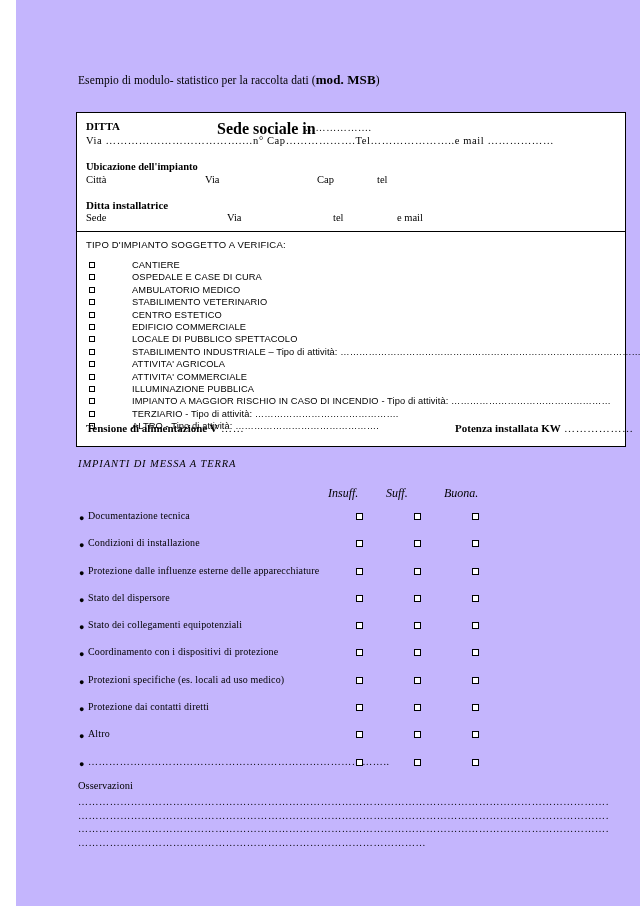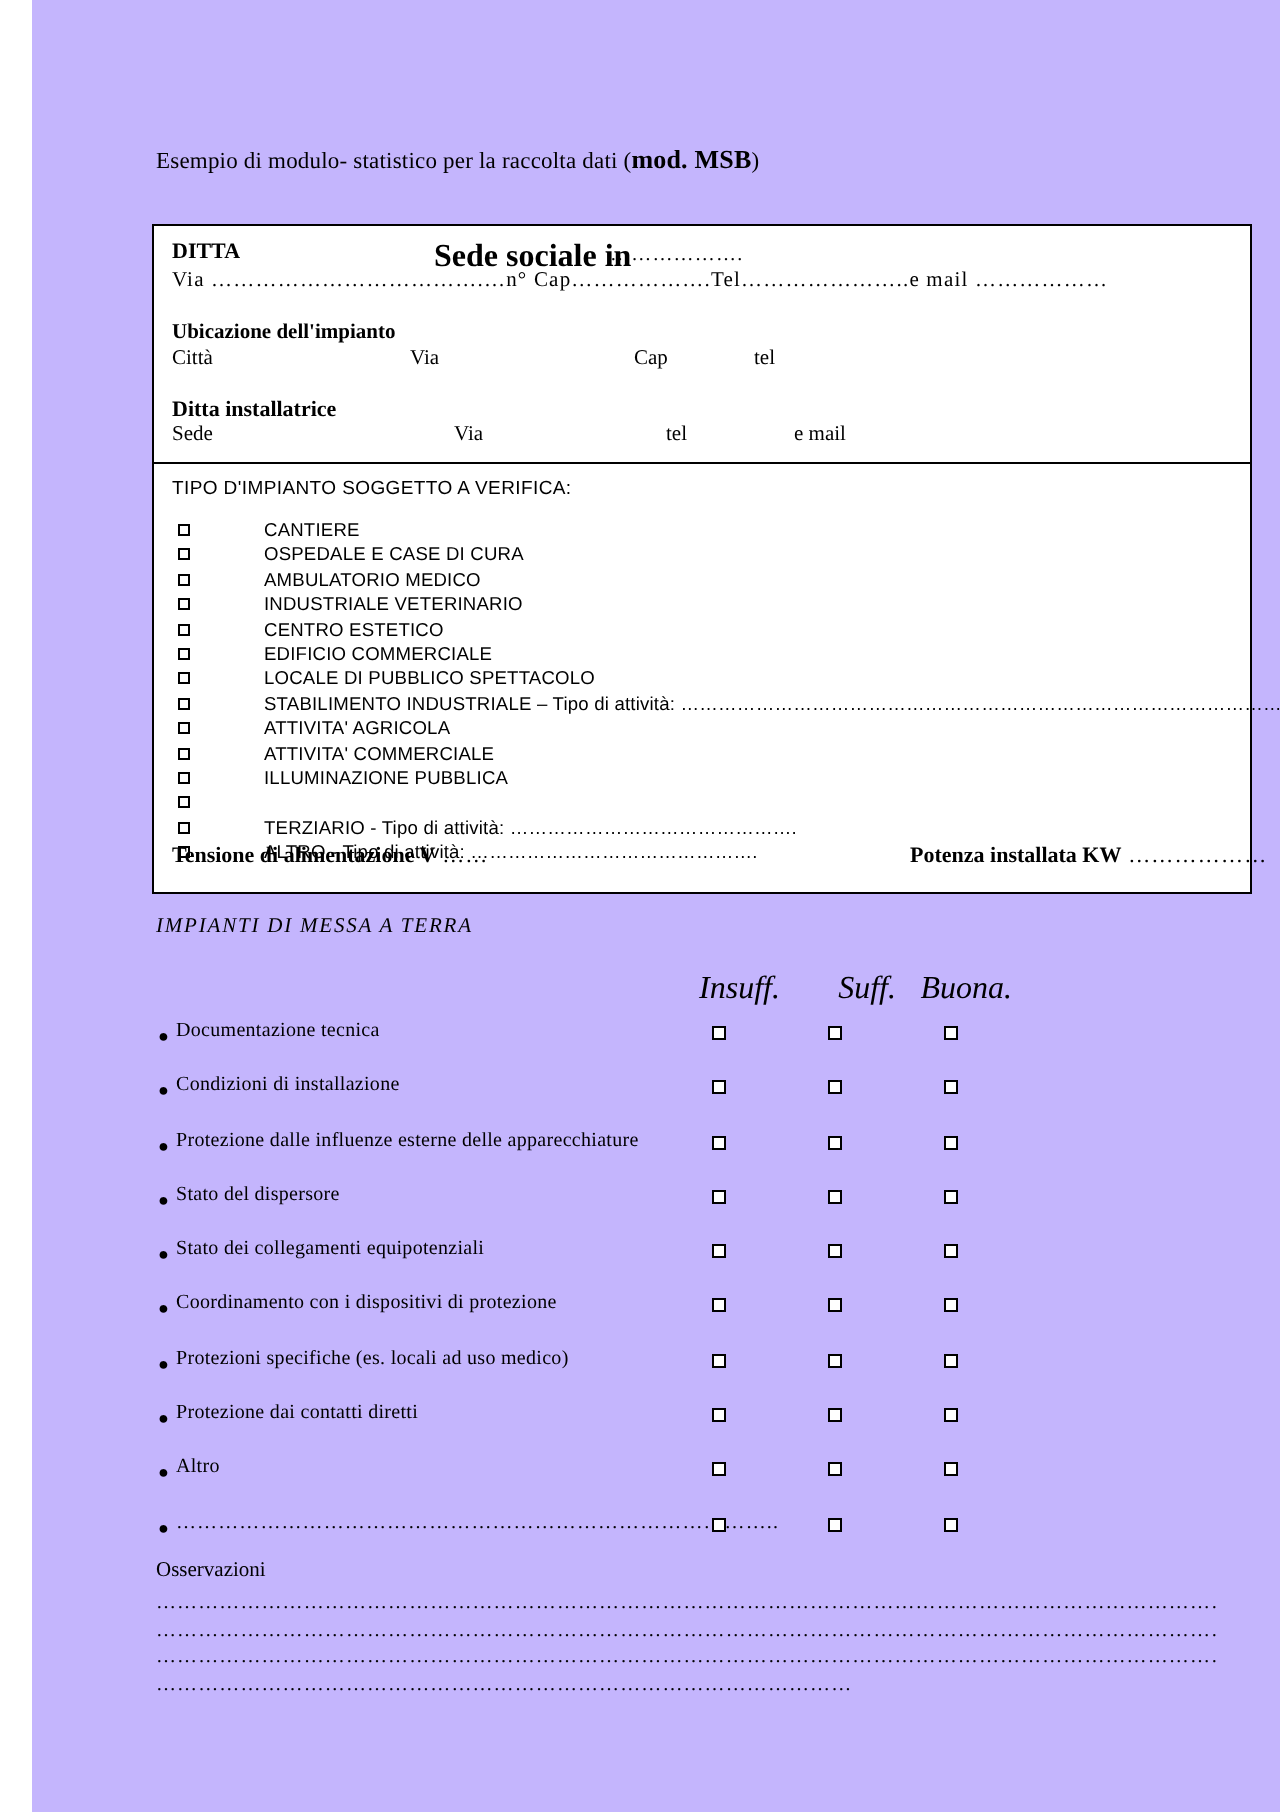--- a/index.html
+++ b/index.html
@@ -140,22 +140,22 @@
     position: absolute;
     top: 486px;
     left: 0;
     width: 640px;
     height: 14px;
   }
   .col-head {
     position: absolute;
     top: 0;
     font-style: italic;
-    font-size: 16px;
-    text-align: right;
+    font-size: 12px;
+    text-align: left;
     white-space: nowrap;
   }
   .col-h0 { left: 312px; width: 62px; }
   .col-h1 { left: 370px; width: 62px; }
   .col-h2 { left: 428px; width: 62px; }
 
   .check-table {
     position: absolute;
     left: 0;
     top: 510px;
@@ -259,21 +259,21 @@
           <div class="chk-row">
             <span class="chk-box"></span>
             <span class="chk-label">OSPEDALE E CASE DI CURA</span>
           </div>
           <div class="chk-row">
             <span class="chk-box"></span>
             <span class="chk-label">AMBULATORIO MEDICO</span>
           </div>
           <div class="chk-row">
             <span class="chk-box"></span>
-            <span class="chk-label">INDUSTRIALE VETERINARIO</span>
+            <span class="chk-label">STABILIMENTO VETERINARIO</span>
           </div>
           <div class="chk-row">
             <span class="chk-box"></span>
             <span class="chk-label">CENTRO ESTETICO</span>
           </div>
           <div class="chk-row">
             <span class="chk-box"></span>
             <span class="chk-label">EDIFICIO COMMERCIALE</span>
           </div>
           <div class="chk-row">
@@ -291,20 +291,21 @@
           <div class="chk-row">
             <span class="chk-box"></span>
             <span class="chk-label">ATTIVITA' COMMERCIALE</span>
           </div>
           <div class="chk-row">
             <span class="chk-box"></span>
             <span class="chk-label">ILLUMINAZIONE PUBBLICA</span>
           </div>
           <div class="chk-row">
             <span class="chk-box"></span>
+            <span class="chk-label">IMPIANTO A MAGGIOR RISCHIO IN CASO DI INCENDIO -  Tipo di attività: ……………………………………………</span>
           </div>
           <div class="chk-row">
             <span class="chk-box"></span>
             <span class="chk-label">TERZIARIO - Tipo di attività: ……………………………………….</span>
           </div>
           <div class="chk-row">
             <span class="chk-box"></span>
             <span class="chk-label">ALTRO - Tipo di attività: ……………………………………….</span>
           </div>
         </div>

